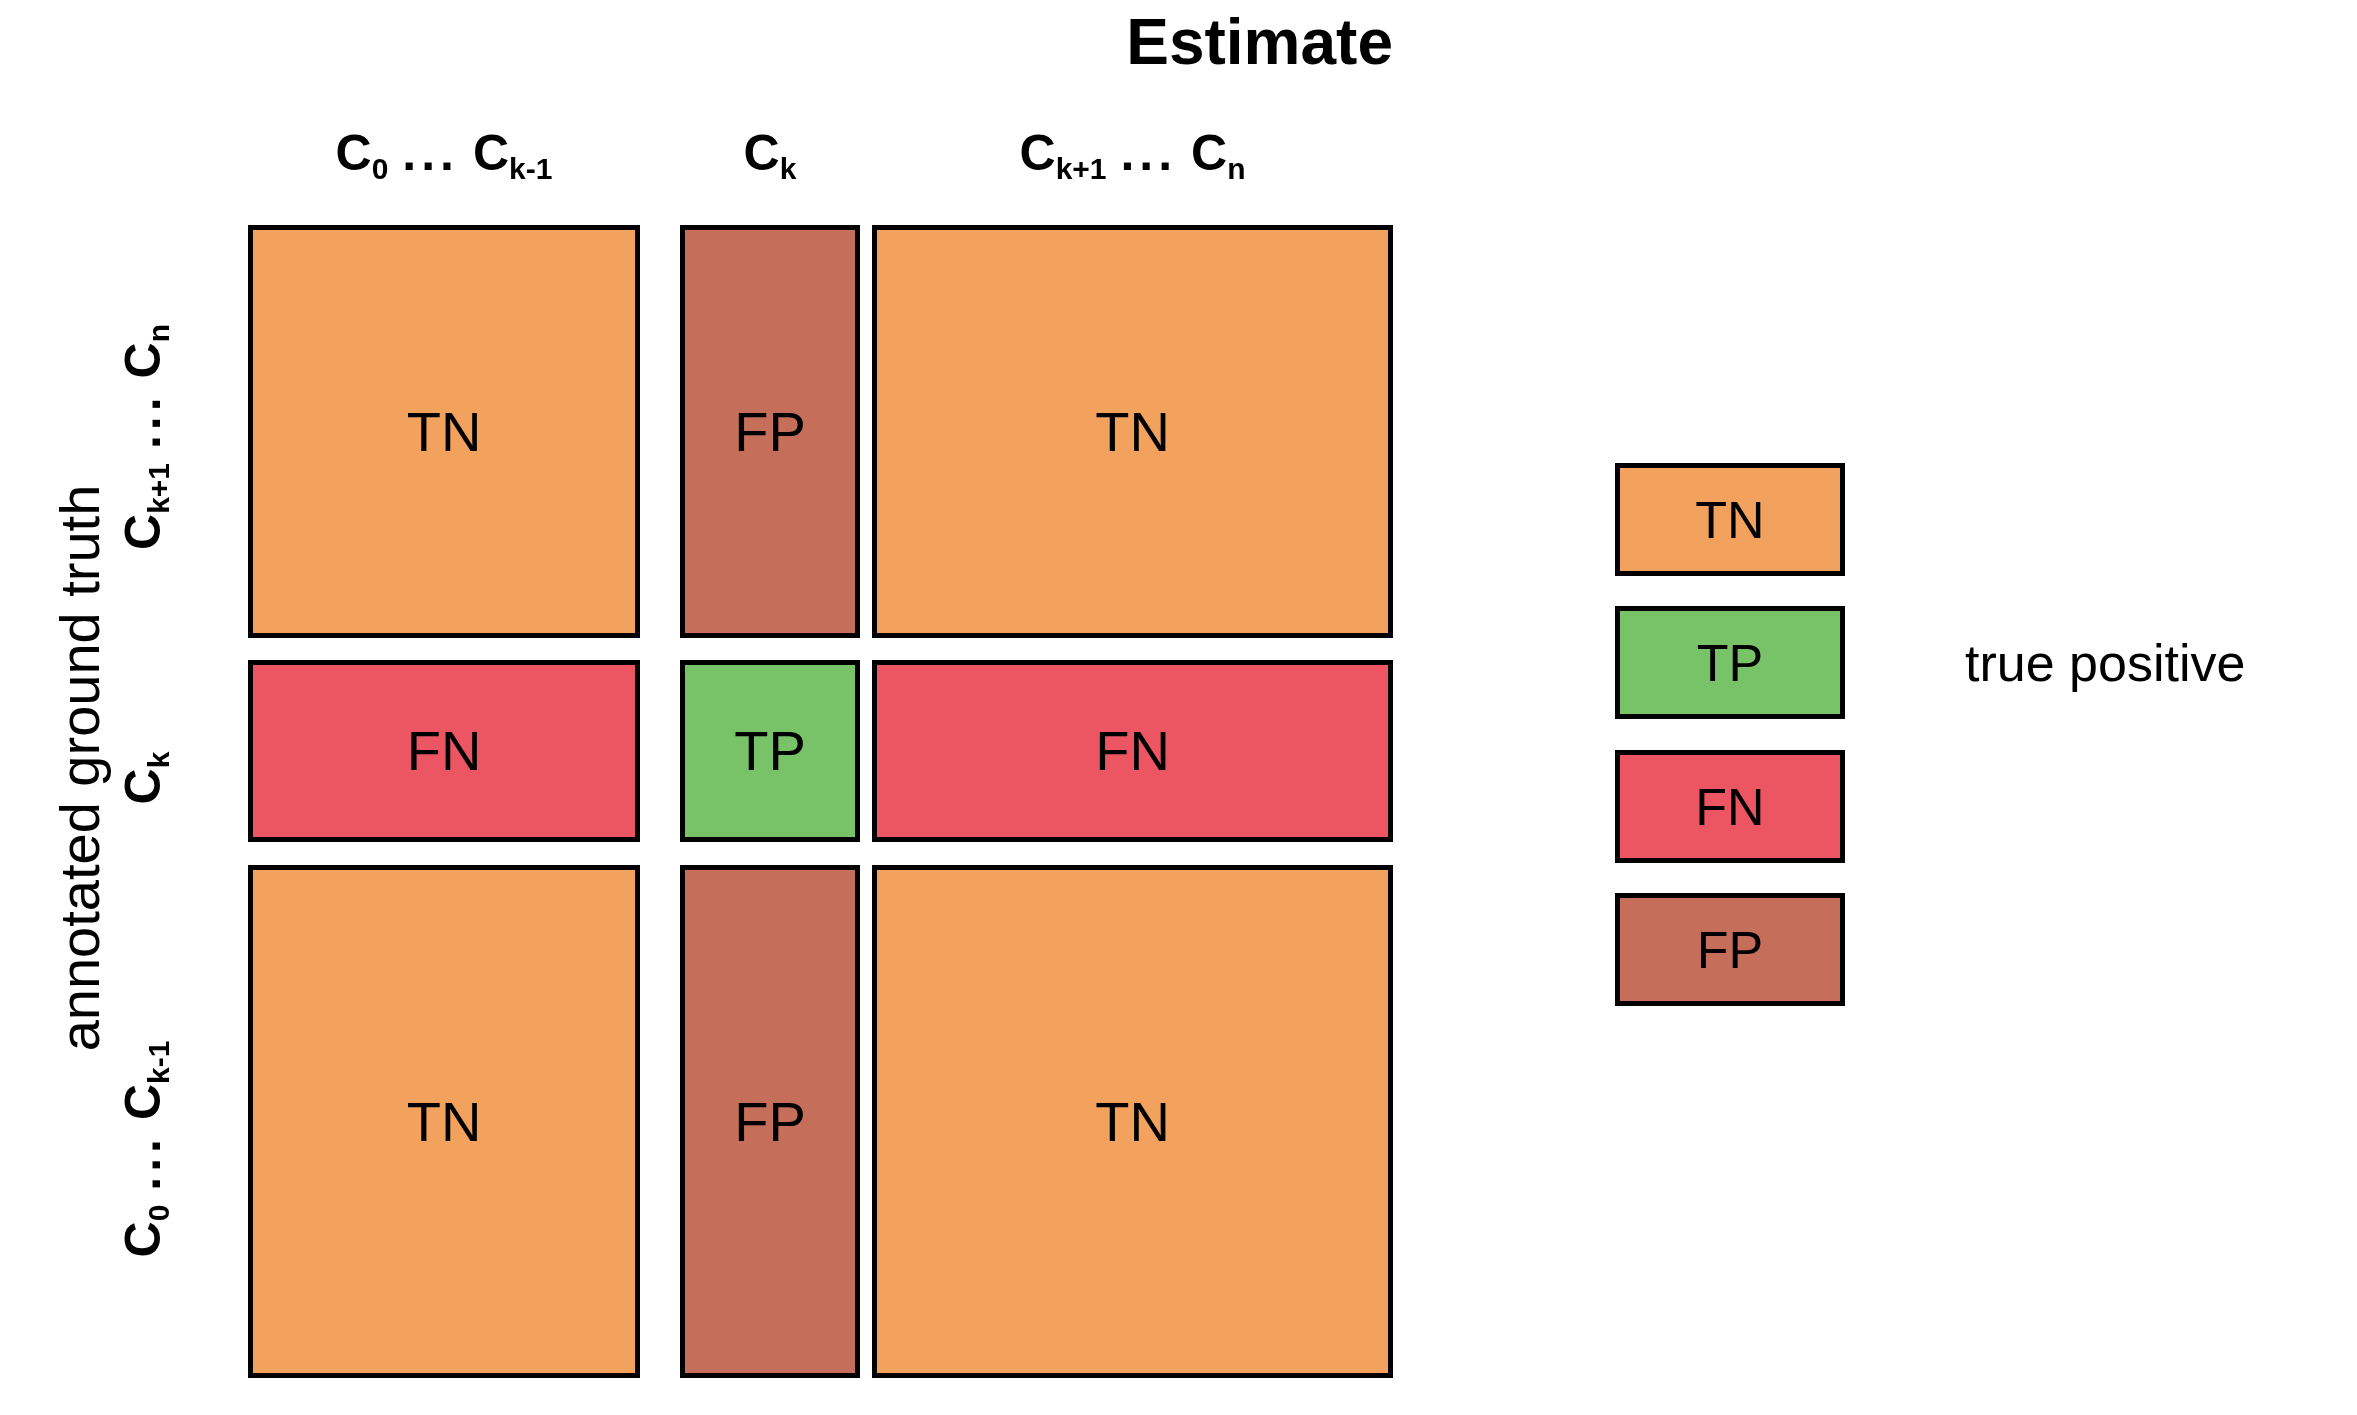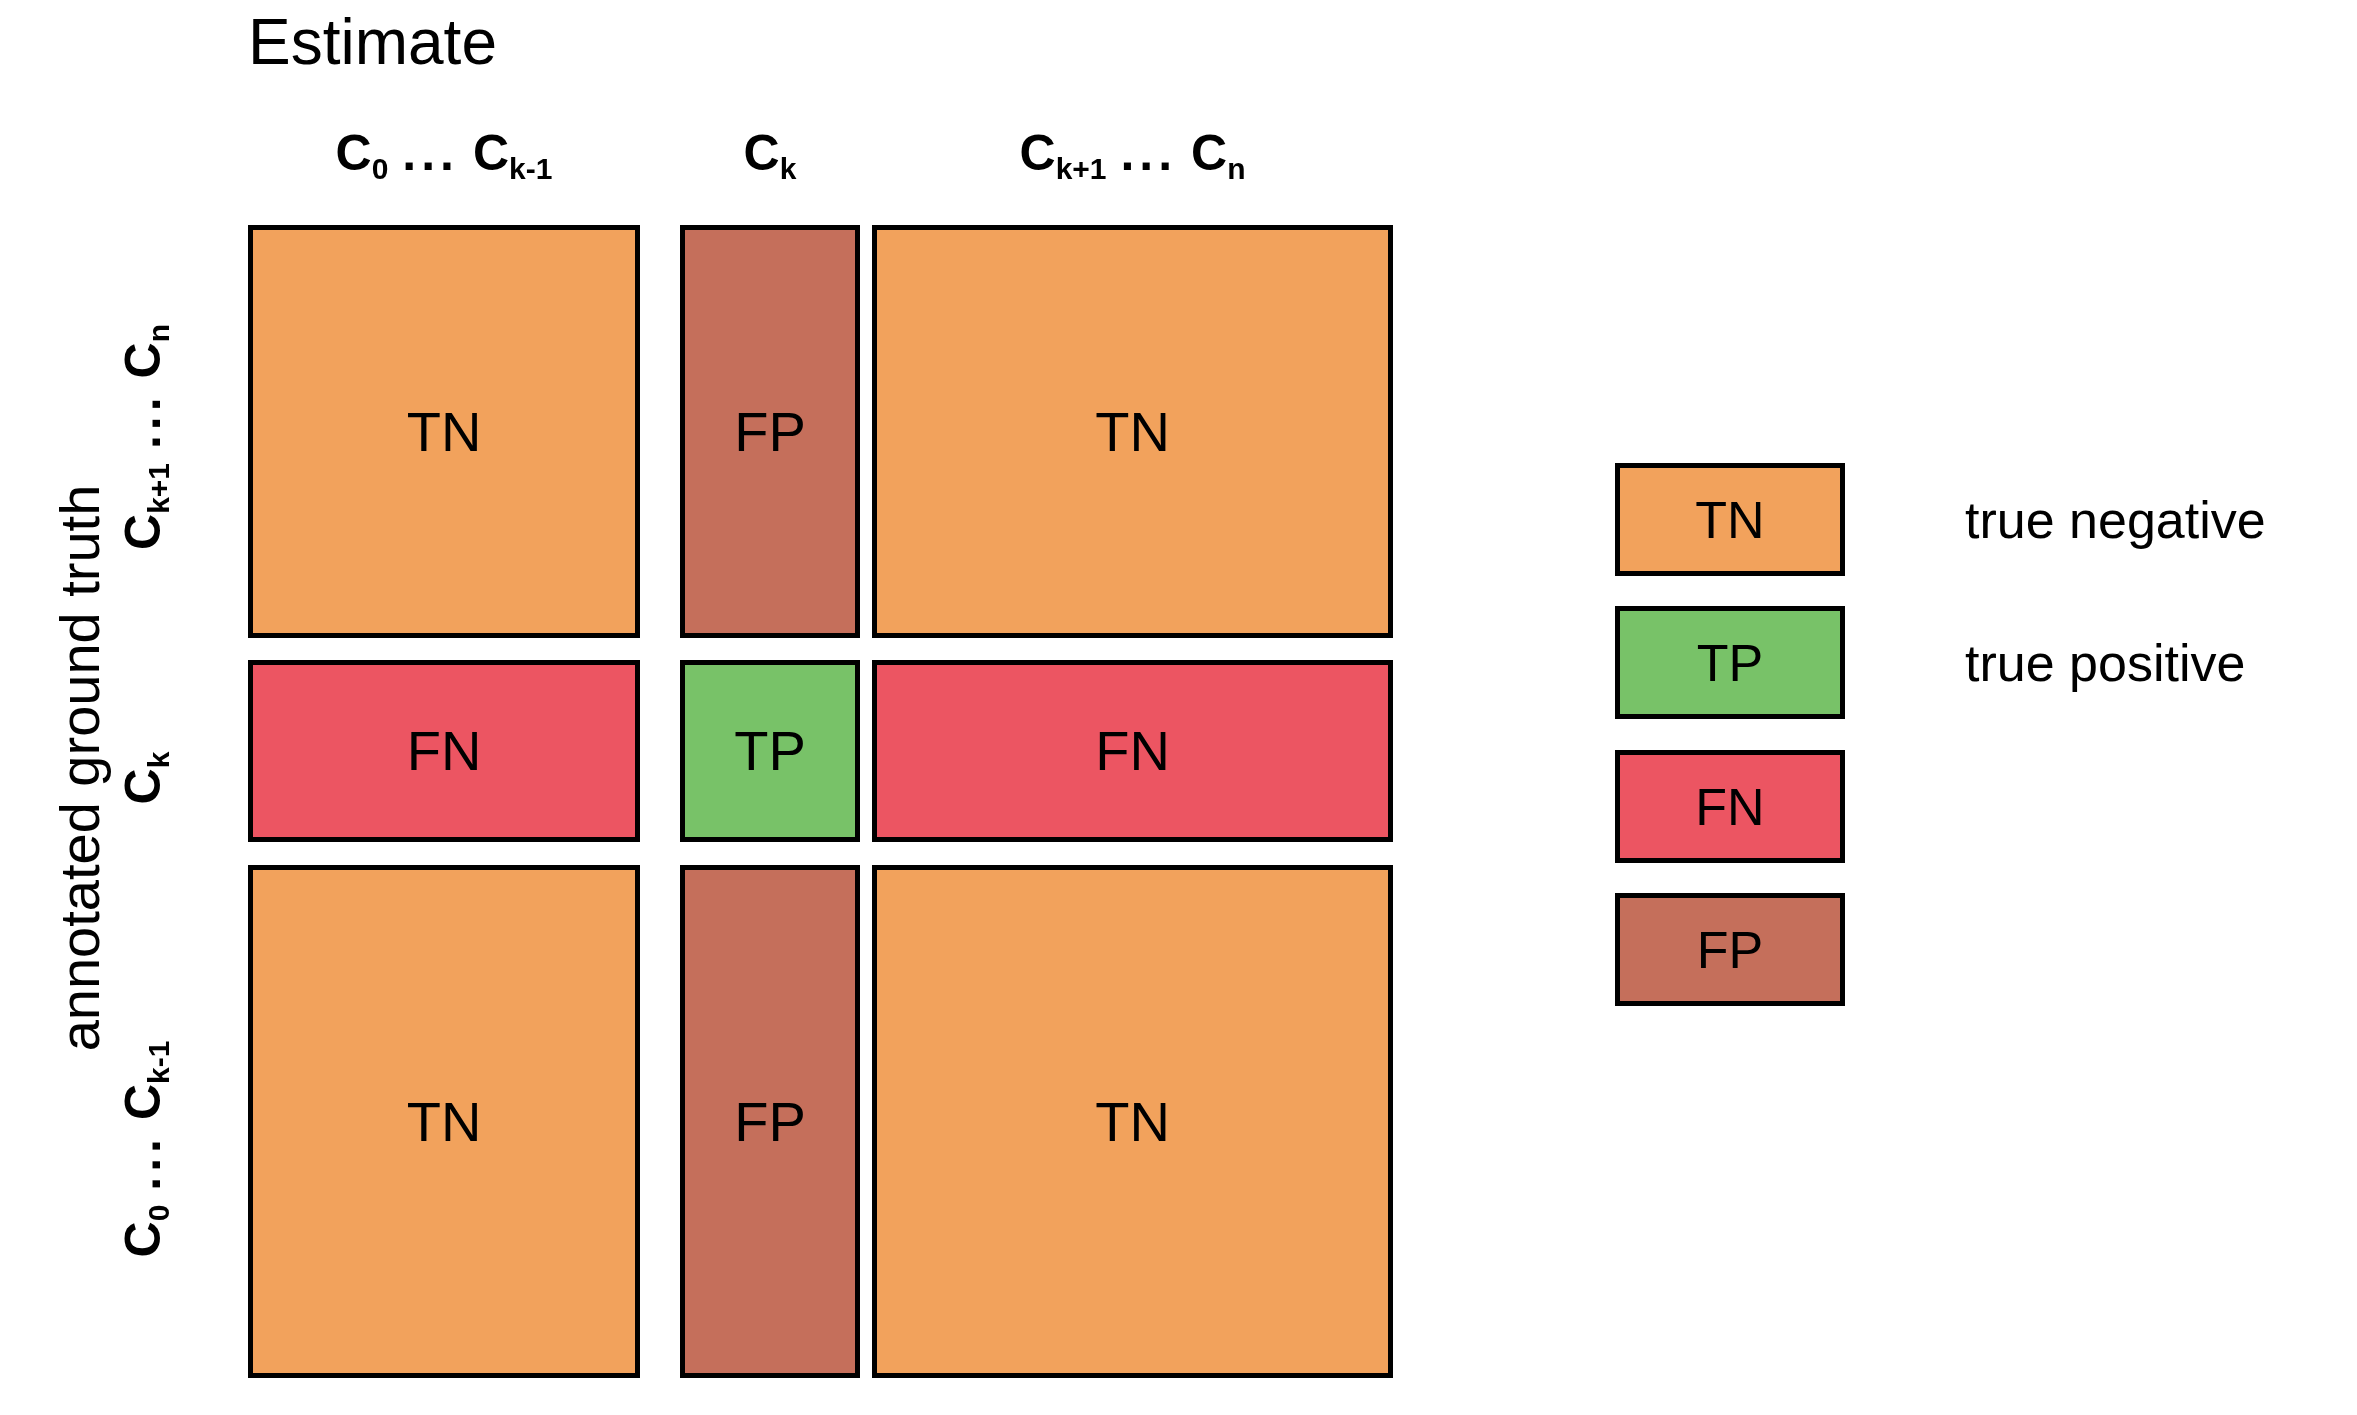--- a/index.html
+++ b/index.html
@@ -13,24 +13,24 @@
     color: #000000;
     position: relative;
     overflow: hidden;
   }
 
   
   #estimate-title {
     position: absolute;
     left: 248px; top: 10px;
     width: 1145px;
-    text-align: left;
+    text-align: right;
     font-size: 64px;
     line-height: 1.0;
-    font-weight: 400;
+    font-weight: 700;
     color: #000;
   }
 
   
   .col-head {
     position: absolute;
     font-size: 50px;
     font-weight: 700;
     line-height: 1.0;
     white-space: nowrap;
@@ -177,21 +177,20 @@
 </div>
 <div class="cell" id="cell-8" style="left: 872px; top: 865px; width: 521px; height: 513px; background: rgb(242, 162, 92);">
   <span class="cell-label">TN</span>
 </div>
 
 <div id="legend">
   <div class="legend-row" id="legend-row-0" style="top: 0px;">
     <div class="legend-swatch" id="legend-swatch-0" style="background: rgb(242, 162, 92);">
       <span>TN</span>
     </div>
-    <div class="legend-text">true negative</div>
   </div>
 
   <div class="legend-row" id="legend-row-1" style="top: 143px;">
     <div class="legend-swatch" id="legend-swatch-1" style="background: rgb(120, 194, 104);">
       <span>TP</span>
     </div>
     <div class="legend-text">true positive</div>
   </div>
 
   <div class="legend-row" id="legend-row-2" style="top: 287px;">

